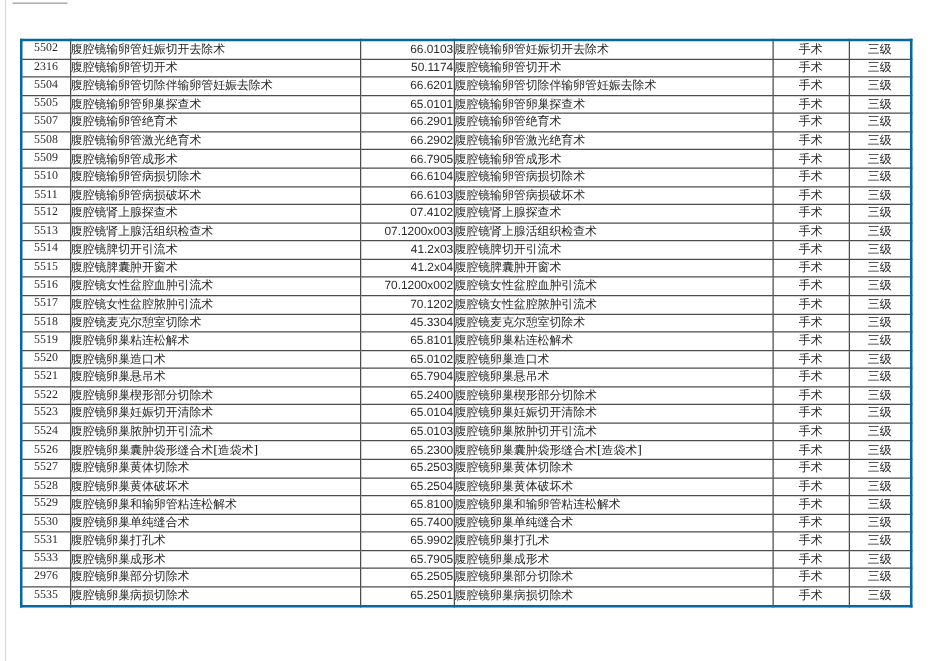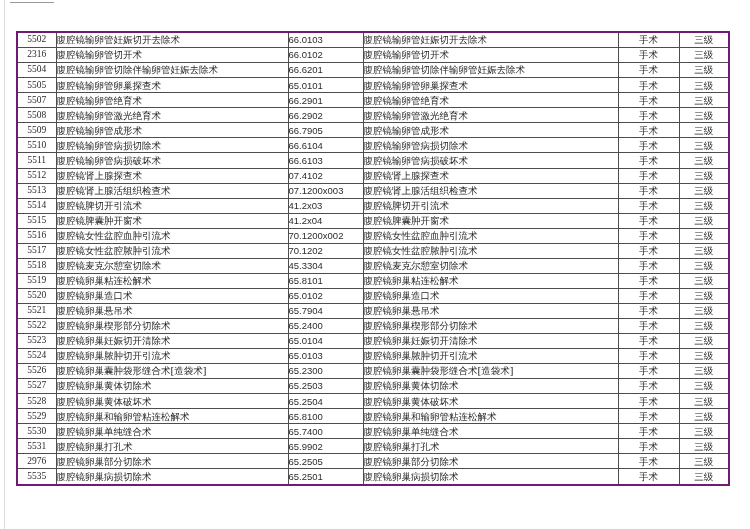--- a/index.html
+++ b/index.html
@@ -13,41 +13,41 @@
     background:#dcdcdc;
   }
   .top-artifact{
     position:absolute;left:10px;top:2px;width:44px;height:1px;
     background:#9a9a9a;
   }
   table.proc{
     position:absolute;left:16px;top:31px;
     width:712px;height:455px;
     border-collapse:collapse;table-layout:fixed;
-    border:2px solid #701a75;
+    border:2px solid #0369a1;
   }
   table.proc td{
     border:1px solid #4d4d4d;
     padding:0;
     height:11.3px;
     vertical-align:middle;
     overflow:hidden;white-space:nowrap;
     font-size:9.5px;line-height:1;
   }
   td.cell-no{
     text-align:center;
     font-family:"Liberation Serif","DejaVu Serif",serif;
     font-size:9px;color:#2a2a2a;
   }
   td.cell-name, td.cell-name2{
     text-align:left;padding-left:4px;
     font-size:9.5px;color:#1f1f1f;
   }
   td.cell-code{
-    text-align:left;padding-left:4px;
+    text-align:right;padding-left:4px;
     font-family:"Liberation Sans","DejaVu Sans",sans-serif;
     font-size:10px;color:#2b2b2b;
   }
   td.cell-type, td.cell-grade{
     text-align:center;
     font-size:9.5px;color:#1f1f1f;
   }
 </style>
 </head>
 <body>
@@ -69,21 +69,21 @@
         <td class="cell-no">5502</td>
         <td class="cell-name">腹腔镜输卵管妊娠切开去除术</td>
         <td class="cell-code">66.0103</td>
         <td class="cell-name2">腹腔镜输卵管妊娠切开去除术</td>
         <td class="cell-type">手术</td>
         <td class="cell-grade">三级</td>
       </tr>
       <tr>
         <td class="cell-no">2316</td>
         <td class="cell-name">腹腔镜输卵管切开术</td>
-        <td class="cell-code">66.0102</td>
+        <td class="cell-code">50.1174</td>
         <td class="cell-name2">腹腔镜输卵管切开术</td>
         <td class="cell-type">手术</td>
         <td class="cell-grade">三级</td>
       </tr>
       <tr>
         <td class="cell-no">5504</td>
         <td class="cell-name">腹腔镜输卵管切除伴输卵管妊娠去除术</td>
         <td class="cell-code">66.6201</td>
         <td class="cell-name2">腹腔镜输卵管切除伴输卵管妊娠去除术</td>
         <td class="cell-type">手术</td>
@@ -283,20 +283,28 @@
       </tr>
       <tr>
         <td class="cell-no">5531</td>
         <td class="cell-name">腹腔镜卵巢打孔术</td>
         <td class="cell-code">65.9902</td>
         <td class="cell-name2">腹腔镜卵巢打孔术</td>
         <td class="cell-type">手术</td>
         <td class="cell-grade">三级</td>
       </tr>
       <tr>
+        <td class="cell-no">5533</td>
+        <td class="cell-name">腹腔镜卵巢成形术</td>
+        <td class="cell-code">65.7905</td>
+        <td class="cell-name2">腹腔镜卵巢成形术</td>
+        <td class="cell-type">手术</td>
+        <td class="cell-grade">三级</td>
+      </tr>
+      <tr>
         <td class="cell-no">2976</td>
         <td class="cell-name">腹腔镜卵巢部分切除术</td>
         <td class="cell-code">65.2505</td>
         <td class="cell-name2">腹腔镜卵巢部分切除术</td>
         <td class="cell-type">手术</td>
         <td class="cell-grade">三级</td>
       </tr>
       <tr>
         <td class="cell-no">5535</td>
         <td class="cell-name">腹腔镜卵巢病损切除术</td>

